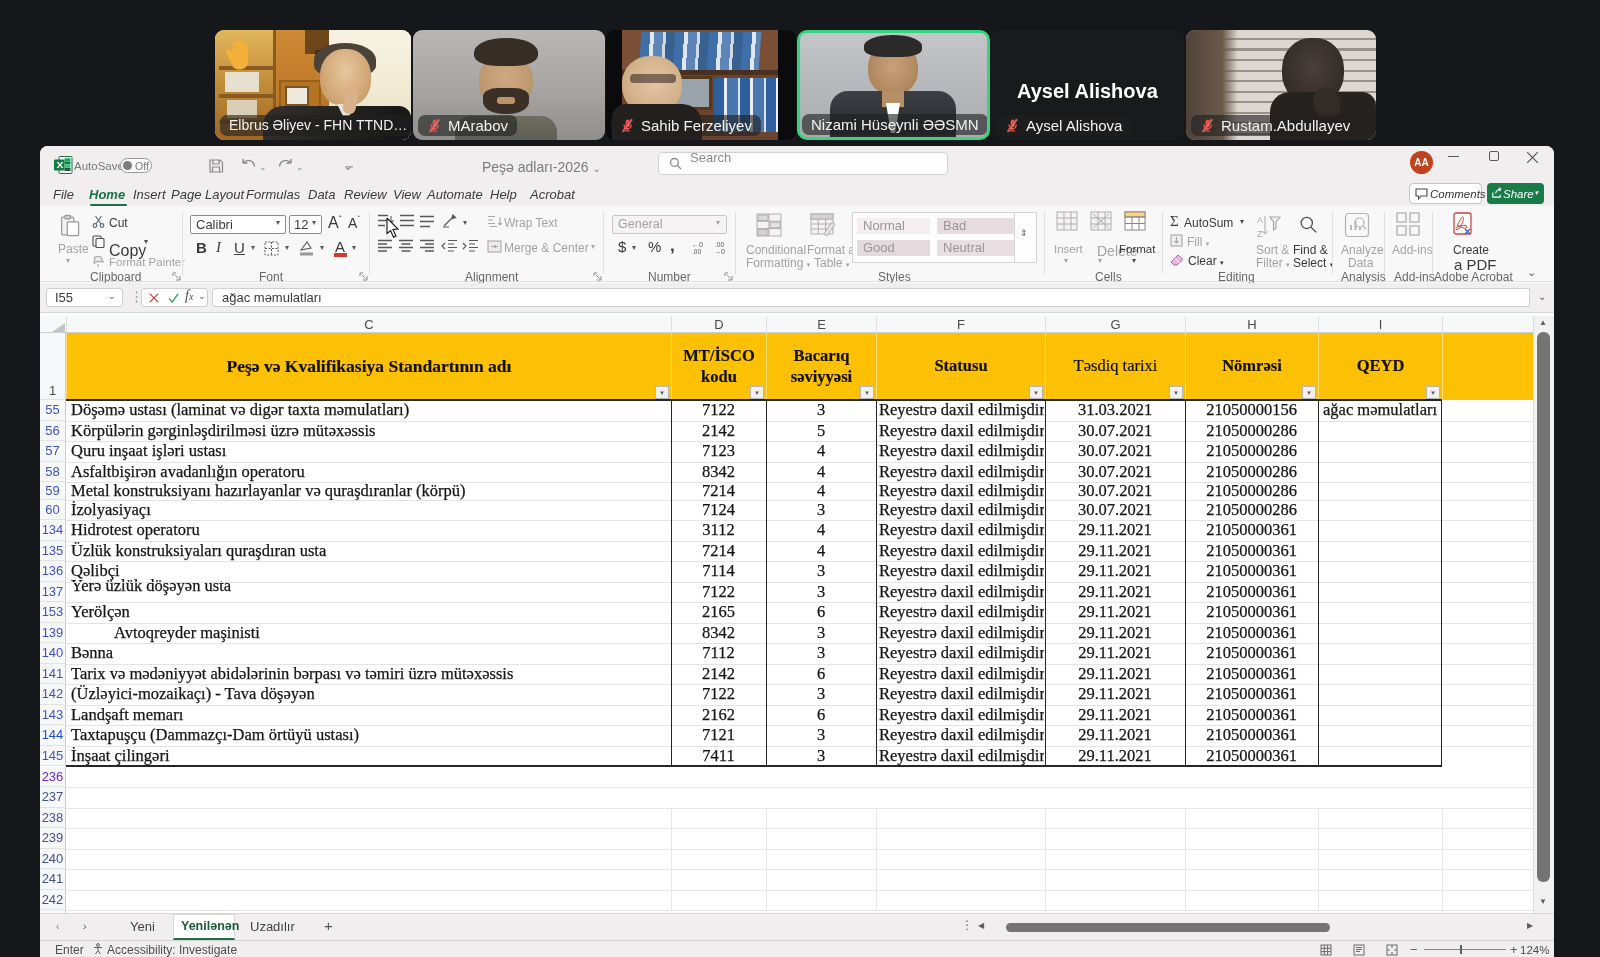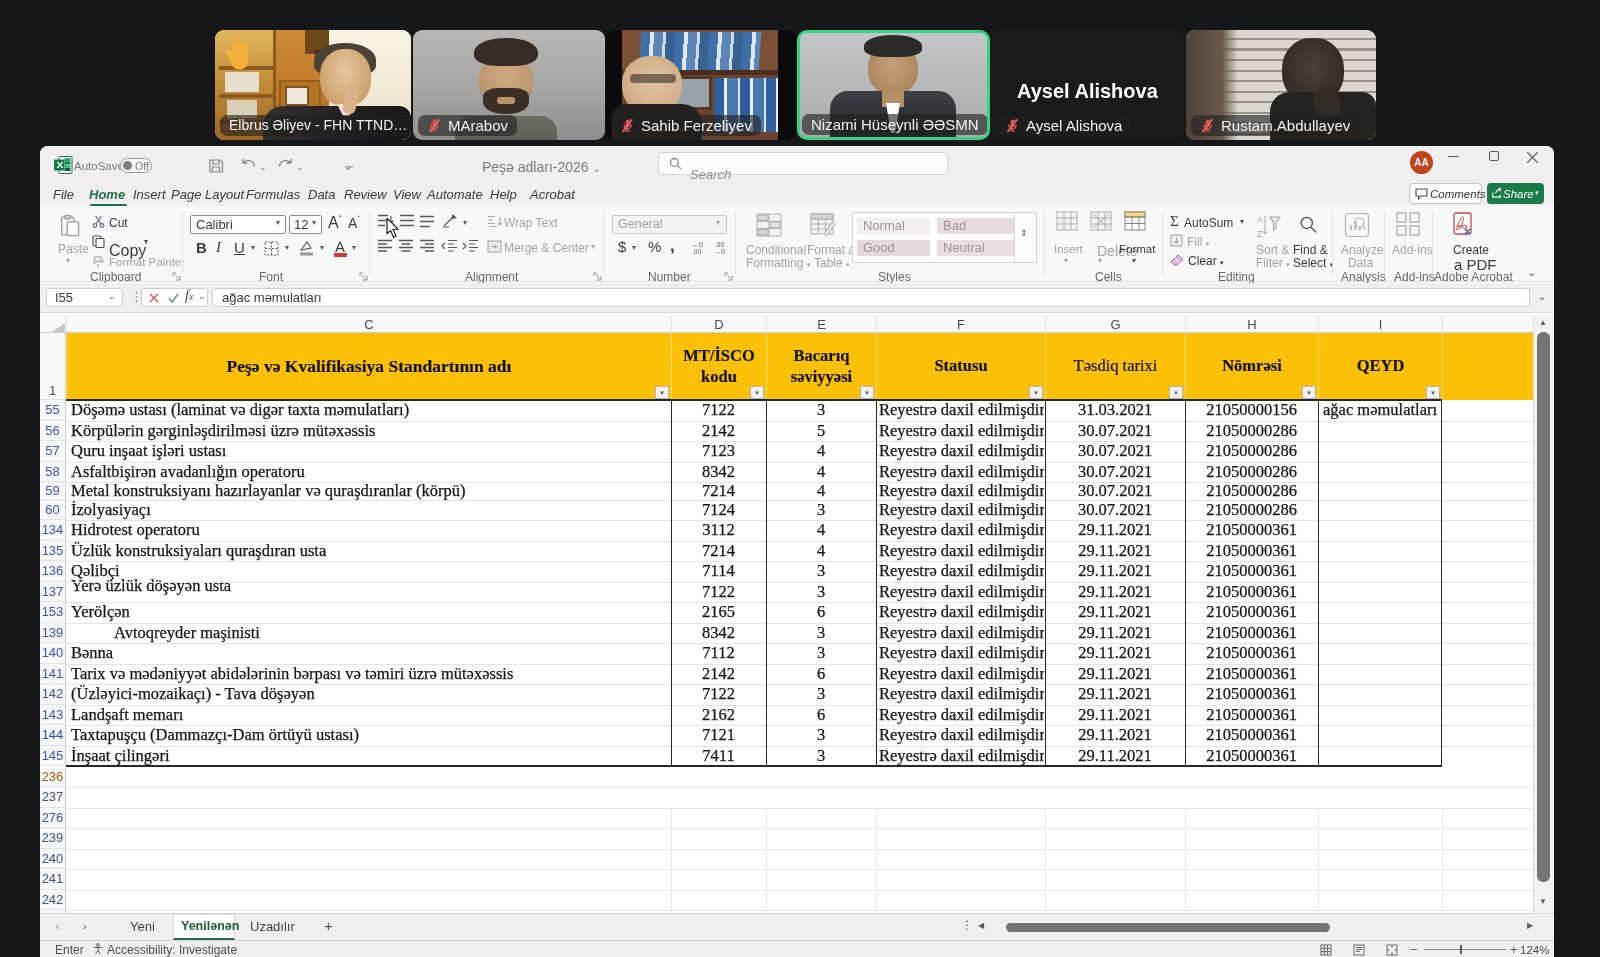--- a/index.html
+++ b/index.html
@@ -166,21 +166,21 @@
 <path d="M14 5C9 0 3 3 2.5 8.5M14 5V1M14 5H9.5"></path>
       </svg>
 <span class="ic" style="left:256px;top:16px;font-size:9px;color:#8a8788;">⌄</span>
 <span class="ic" style="left:303px;top:13px;font-size:12px;color:#8a8788;">⌄̶</span>
 <span class="ic" style="left:442px;top:13px;font-size:14px;color:#7d7a7b;">Peşə adları-2026 <span style="font-size:10px;">⌄</span></span>
 <span class="ic" style="left:618px;top:6px;width:290px;height:23px;background:#fdfdfd;border:1px solid #d4d1d2;border-radius:4px;"></span>
 <svg class="ic" style="left:629px;top:11px;width:13px;height:13px;" viewBox="0 0 13 13" fill="none" stroke="#8a8788" stroke-width="1.3">
         <circle cx="5.4" cy="5.4" r="3.9"></circle>
         <path d="M8.4 8.4 12 12"></path>
       </svg>
-<span class="ic" style="left:650px;top:21px;font-size:13px;color:#8e8b8c;font-style:italic;">Search</span>
+<span class="ic" style="left:650px;top:4px;font-size:13px;color:#8e8b8c;">Search</span>
 <span class="ic" style="left:1370px;top:5px;width:23px;height:23px;background:#c0431f;border-radius:50%;color:#fff;font-size:10px;font-weight:bold;text-align:center;line-height:23px;">AA</span>
 <span class="ic" style="left:1408px;top:10px;width:11px;height:1.4px;background:#5a5758;"></span>
 <span class="ic" style="left:1449px;top:5px;width:10px;height:10px;border:1.2px solid #5a5758;border-radius:2px;"></span>
 <svg class="ic" style="left:1487px;top:6px;width:11px;height:11px;" viewBox="0 0 11 11" stroke="#5a5758" stroke-width="1.2">
         <path d="M0 0 11 11M11 0 0 11"></path>
       </svg>
 </div>
 
 <div class="ribbon-tabs">
 <span class="rtab" style="left:13px;">File</span>
@@ -660,25 +660,25 @@
     <div class="ic" style="left:26px;top:599.5px;width:1467px;height:1px;background:#e4e4e4;"></div>
     <div class="ic" style="left:26px;top:253.2px;width:1376px;height:1.6px;background:#262626;"></div>
     <div class="ic" style="left:26px;top:619.2px;width:1376px;height:1.6px;background:#262626;"></div>
     <div class="ic" style="left:631px;top:254px;width:1.4px;height:366.0px;background:#262626;"></div>
     <div class="ic" style="left:726px;top:254px;width:1.4px;height:366.0px;background:#262626;"></div>
     <div class="ic" style="left:836px;top:254px;width:1.4px;height:366.0px;background:#262626;"></div>
     <div class="ic" style="left:1005px;top:254px;width:1.4px;height:366.0px;background:#262626;"></div>
     <div class="ic" style="left:1145px;top:254px;width:1.4px;height:366.0px;background:#262626;"></div>
     <div class="ic" style="left:1278px;top:254px;width:1.4px;height:366.0px;background:#262626;"></div>
     <div class="ic" style="left:1401px;top:254px;width:1.4px;height:366.0px;background:#262626;"></div>
-    <div class="rowhdr" style="top:620.5px;height:20.5px;line-height:20.5px;color:#a16207;border-bottom:1px solid #e2e2e2;">236</div>
+    <div class="rowhdr" style="top:620.5px;height:20.5px;line-height:20.5px;color:#6d28d9;border-bottom:1px solid #e2e2e2;">236</div>
     <div class="ic" style="left:26px;top:641.0px;width:1467px;height:1px;background:#e6e6e6;"></div>
     <div class="rowhdr" style="top:641.0px;height:20.5px;line-height:20.5px;color:#44518f;border-bottom:1px solid #e2e2e2;">237</div>
     <div class="ic" style="left:26px;top:661.5px;width:1467px;height:1px;background:#e6e6e6;"></div>
-    <div class="rowhdr" style="top:661.5px;height:20.5px;line-height:20.5px;color:#44518f;border-bottom:1px solid #e2e2e2;">276</div>
+    <div class="rowhdr" style="top:661.5px;height:20.5px;line-height:20.5px;color:#44518f;border-bottom:1px solid #e2e2e2;">238</div>
     <div class="ic" style="left:26px;top:682.0px;width:1467px;height:1px;background:#e6e6e6;"></div>
     <div class="rowhdr" style="top:682.0px;height:20.5px;line-height:20.5px;color:#44518f;border-bottom:1px solid #e2e2e2;">239</div>
     <div class="ic" style="left:26px;top:702.5px;width:1467px;height:1px;background:#e6e6e6;"></div>
     <div class="rowhdr" style="top:702.5px;height:20.5px;line-height:20.5px;color:#44518f;border-bottom:1px solid #e2e2e2;">240</div>
     <div class="ic" style="left:26px;top:723.0px;width:1467px;height:1px;background:#e6e6e6;"></div>
     <div class="rowhdr" style="top:723.0px;height:20.5px;line-height:20.5px;color:#44518f;border-bottom:1px solid #e2e2e2;">241</div>
     <div class="ic" style="left:26px;top:743.5px;width:1467px;height:1px;background:#e6e6e6;"></div>
     <div class="rowhdr" style="top:743.5px;height:20.5px;line-height:20.5px;color:#44518f;border-bottom:1px solid #e2e2e2;">242</div>
     <div class="ic" style="left:26px;top:764.0px;width:1467px;height:1px;background:#e6e6e6;"></div>
     <div class="ic" style="left:631px;top:661.5px;width:1px;height:102px;background:#e6e6e6;"></div>

